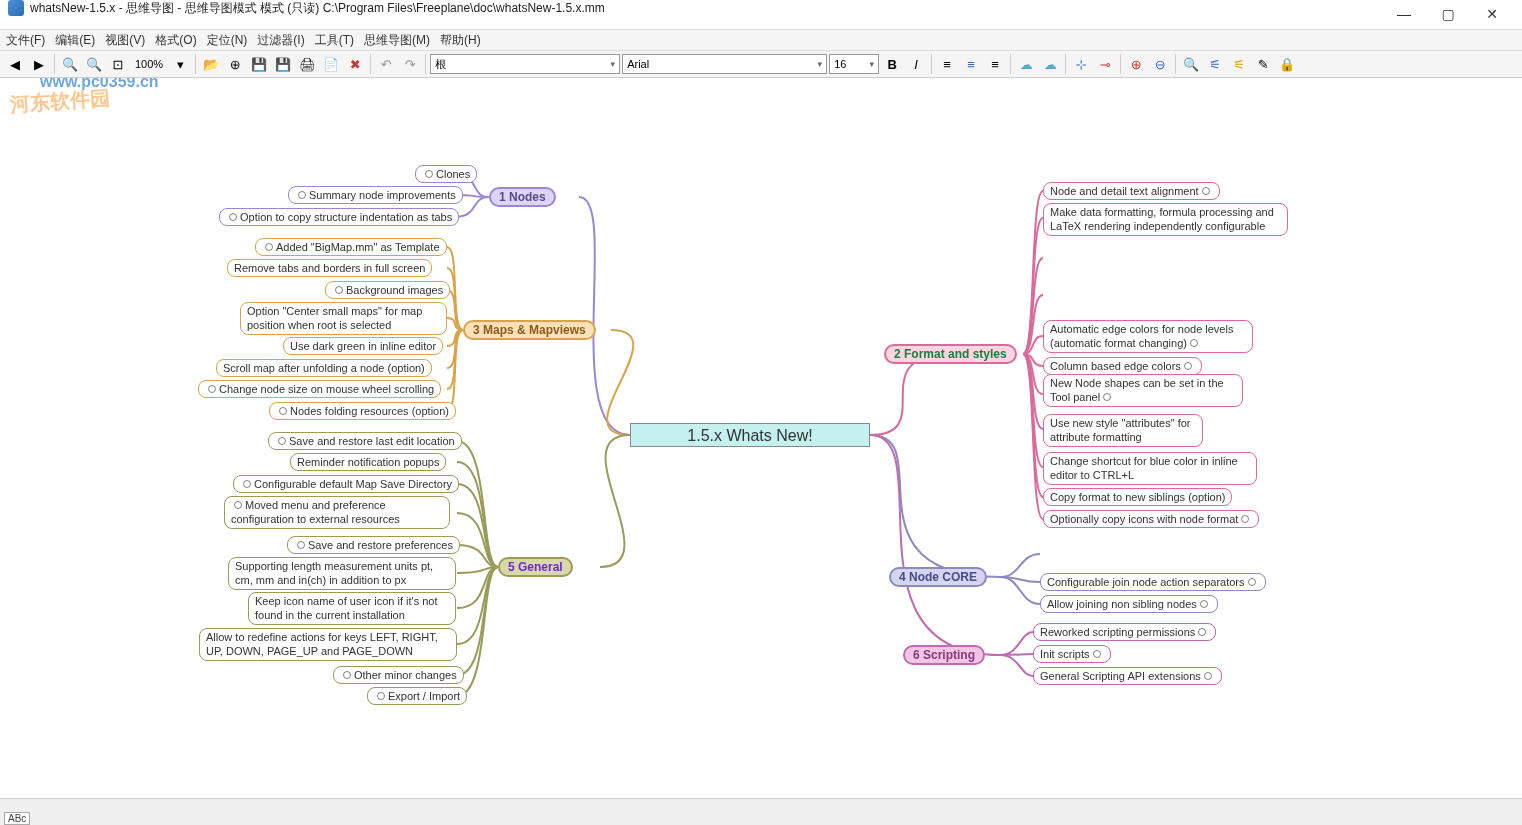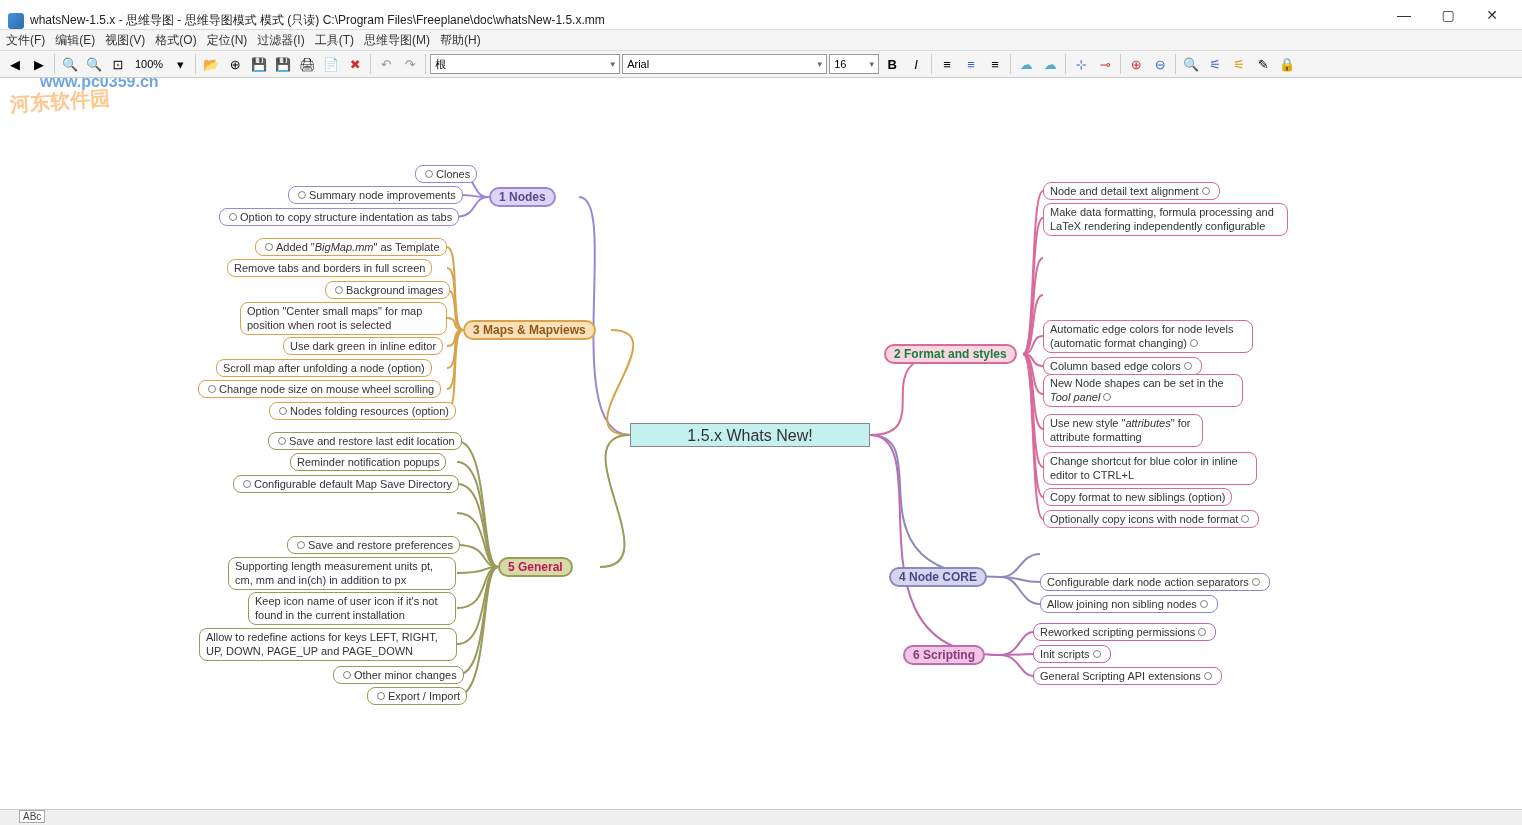--- a/index.html
+++ b/index.html
@@ -1,49 +1,49 @@
 <!DOCTYPE html>
 <html><head>
 <meta charset="utf-8">
 <style>
 *{margin:0;padding:0;box-sizing:border-box;font-family:Tahoma,Arial,sans-serif}
 body{background:#fff;width:1522px;height:825px;overflow:hidden;font-size:11px}
-.titlebar{height:30px;background:#fff;display:flex;align-items:flex-end;padding:0 8px;border-bottom:1px solid #ddd}
+.titlebar{height:30px;background:#fff;display:flex;align-items:flex-start;padding:0 8px;border-bottom:1px solid #ddd}
 .titlebar .icon{width:16px;height:16px;margin-right:6px;background:linear-gradient(135deg,#4a90d9,#2b6cb0);border-radius:3px}
 .titlebar .title{flex:1;font-size:12px;color:#222}
 .titlebar .winbtn{width:44px;height:28px;display:flex;align-items:center;justify-content:center;color:#333;font-size:14px}
 .menubar{height:20px;background:#f5f5f5;display:flex;align-items:center;padding:0 6px;font-size:12px;color:#333}
 .menubar span{margin-right:10px;cursor:default}
 .toolbar{height:28px;background:#f5f5f5;border-top:1px solid #ddd;border-bottom:1px solid #ccc;display:flex;align-items:center;padding:0 4px;gap:2px}
 .tbtn{width:22px;height:22px;display:flex;align-items:center;justify-content:center;font-size:13px}
 .tsep{width:1px;height:20px;background:#ccc;margin:0 2px}
 .zoom{font-size:11px;margin:0 4px}
 .combo{height:20px;border:1px solid #999;background:#fff;font-size:11px;padding:0 4px;display:flex;align-items:center;justify-content:space-between}
 .combo:after{content:"▾";color:#666;margin-left:6px;font-size:9px}
 .canvas{position:relative;height:747px;background:#fff;overflow:hidden}
 svg.edges{position:absolute;left:0;top:0;width:1522px;height:747px;pointer-events:none}
 .node{position:absolute;font-size:11px;white-space:nowrap}
 .root{left:630px;top:345px;width:240px;height:24px;line-height:24px;text-align:center;font-size:16px;background:#c4f0f0;border:1px solid #888;color:#333}
 .branch{padding:1px 8px;border-radius:10px;border:2px solid;font-weight:bold;font-size:12px}
 .b-purple{background:#ddd5f5;border-color:#9a86d4;color:#5a4a8a}
 .b-orange{background:#fde0b8;border-color:#d9a34a;color:#8a5a1a}
-.b-olive{background:#d9d9a8;border-color:#9a9a5a;color:#be185d}
+.b-olive{background:#d9d9a8;border-color:#9a9a5a;color:#6d28d9}
 .b-pink{background:#fcd5e3;border-color:#d96a9a;color:#15803d}
 .b-lav{background:#d5d5f0;border-color:#8a8ac0;color:#4a4a8a}
 .b-fuch{background:#f0c5e5;border-color:#c06ab0;color:#8a3a7a}
 .leaf{padding:1px 6px;border-radius:8px;border:1px solid;background:#fff;font-size:11px;color:#333;line-height:1.3}
 .l-purple{border-color:#9a86d4}
 .l-orange{border-color:#d9a34a}
 .l-olive{border-color:#9a9a5a}
 .l-pink{border-color:#d96a9a}
 .l-lav{border-color:#8a8ac0}
 .l-fuch{border-color:#c06ab0}
 .child-dot{display:inline-block;width:8px;height:8px;border:1px solid currentColor;border-radius:50%;margin:0 3px;opacity:0.6}
-.em{font-style:italic}
-.statusbar{position:absolute;bottom:0;left:0;height:16px;background:#f0f0f0;border-top:1px solid #ccc;width:100%;display:flex;align-items:flex-start;padding:0 19px;font-size:10px;color:#444}
+.em{}
+.statusbar{position:absolute;bottom:0;left:0;height:27px;background:#f0f0f0;border-top:1px solid #ccc;width:100%;display:flex;align-items:flex-end;padding:0 4px;font-size:10px;color:#444}
 .watermark{position:absolute;left:40px;top:-5px;font-size:16px;color:#4a90d9;font-weight:bold;opacity:0.8;pointer-events:none}
 .water2{position:absolute;left:10px;top:10px;font-size:20px;color:#ff9933;font-weight:bold;opacity:0.55;transform:rotate(-4deg);pointer-events:none}
 </style>
 </head>
 <body>
 
 <div class="titlebar">
  <div class="icon"></div>
  <div class="title">whatsNew-1.5.x - 思维导图 - 思维导图模式 模式 (只读) C:\Program Files\Freeplane\doc\whatsNew-1.5.x.mm</div>
  <div class="winbtn">—</div>
@@ -189,40 +189,41 @@
 <div class="node leaf l-orange" style="left:240px;top:224px;width:207px;white-space:normal"><span>Option "Center small maps" for map position when root is selected</span></div>
 <div class="node leaf l-orange" style="left:283px;top:259px"><span>Use dark green in inline editor</span></div>
 <div class="node leaf l-orange" style="left:216px;top:281px"><span>Scroll map after unfolding a node (option)</span></div>
 <div class="node leaf l-orange" style="left:198px;top:302px"><span class="child-dot"></span><span>Change node size on mouse wheel scrolling</span></div>
 <div class="node leaf l-orange" style="left:269px;top:324px"><span class="child-dot"></span><span>Nodes folding resources (option)</span></div>
 
 <div class="node branch b-olive" style="left:498px;top:479px">5 General</div>
 <div class="node leaf l-olive" style="left:268px;top:354px"><span class="child-dot"></span><span>Save and restore last edit location</span></div>
 <div class="node leaf l-olive" style="left:290px;top:375px"><span>Reminder notification popups</span></div>
 <div class="node leaf l-olive" style="left:233px;top:397px"><span class="child-dot"></span><span>Configurable default Map Save Directory</span></div>
+<div class="node leaf l-olive" style="left:224px;top:418px;width:226px;white-space:normal"><span class="child-dot" style="float:left;margin-top:3px"></span><span>Moved menu and preference configuration to external resources</span></div>
 <div class="node leaf l-olive" style="left:287px;top:458px"><span class="child-dot"></span><span>Save and restore preferences</span></div>
 <div class="node leaf l-olive" style="left:228px;top:479px;width:228px;white-space:normal"><span>Supporting length measurement units pt, cm, mm and in(ch) in addition to px</span></div>
 <div class="node leaf l-olive" style="left:248px;top:514px;width:208px;white-space:normal"><span>Keep icon name of user icon if it's not found in the current installation</span></div>
 <div class="node leaf l-olive" style="left:199px;top:550px;width:258px;white-space:normal"><span>Allow to redefine actions for keys LEFT, RIGHT, UP, DOWN, PAGE_UP and PAGE_DOWN</span></div>
 <div class="node leaf l-olive" style="left:333px;top:588px"><span class="child-dot"></span><span>Other minor changes</span></div>
 <div class="node leaf l-olive" style="left:367px;top:609px"><span class="child-dot"></span><span>Export / Import</span></div>
 
 <div class="node branch b-pink" style="left:884px;top:266px">2 Format and styles</div>
 <div class="node leaf l-pink" style="left:1043px;top:104px"><span>Node and detail text alignment</span><span class="child-dot"></span></div>
 <div class="node leaf l-pink" style="left:1043px;top:125px;width:245px;white-space:normal"><span>Make data formatting, formula processing and LaTeX rendering independently configurable</span></div>
 <div class="node leaf l-pink" style="left:1043px;top:242px;width:210px;white-space:normal"><span>Automatic edge colors for node levels (automatic format changing)</span><span class="child-dot"></span></div>
 <div class="node leaf l-pink" style="left:1043px;top:279px"><span>Column based edge colors</span><span class="child-dot"></span></div>
 <div class="node leaf l-pink" style="left:1043px;top:296px;width:200px;white-space:normal">New Node shapes can be set in the <span class="em">Tool panel</span><span class="child-dot"></span></div>
 <div class="node leaf l-pink" style="left:1043px;top:336px;width:160px;white-space:normal">Use new style "<span class="em">attributes</span>" for attribute formatting</div>
 <div class="node leaf l-pink" style="left:1043px;top:374px;width:214px;white-space:normal"><span>Change shortcut for blue color in inline editor to CTRL+L</span></div>
 <div class="node leaf l-pink" style="left:1043px;top:410px"><span>Copy format to new siblings (option)</span></div>
 <div class="node leaf l-pink" style="left:1043px;top:432px"><span>Optionally copy icons with node format</span><span class="child-dot"></span></div>
 
 <div class="node branch b-lav" style="left:889px;top:489px">4 Node CORE</div>
-<div class="node leaf l-lav" style="left:1040px;top:495px"><span>Configurable dark node action separators</span><span class="child-dot"></span></div>
+<div class="node leaf l-lav" style="left:1040px;top:495px"><span>Configurable join node action separators</span><span class="child-dot"></span></div>
 <div class="node leaf l-lav" style="left:1040px;top:517px"><span>Allow joining non sibling nodes</span><span class="child-dot"></span></div>
 
 <div class="node branch b-fuch" style="left:903px;top:567px">6 Scripting</div>
 <div class="node leaf l-fuch" style="left:1033px;top:545px"><span>Reworked scripting permissions</span><span class="child-dot"></span></div>
 <div class="node leaf l-fuch" style="left:1033px;top:567px"><span>Init scripts</span><span class="child-dot"></span></div>
 <div class="node leaf l-fuch" style="left:1033px;top:589px"><span>General Scripting API extensions</span><span class="child-dot"></span></div>
 
 </div>
 
 <div class="statusbar">

